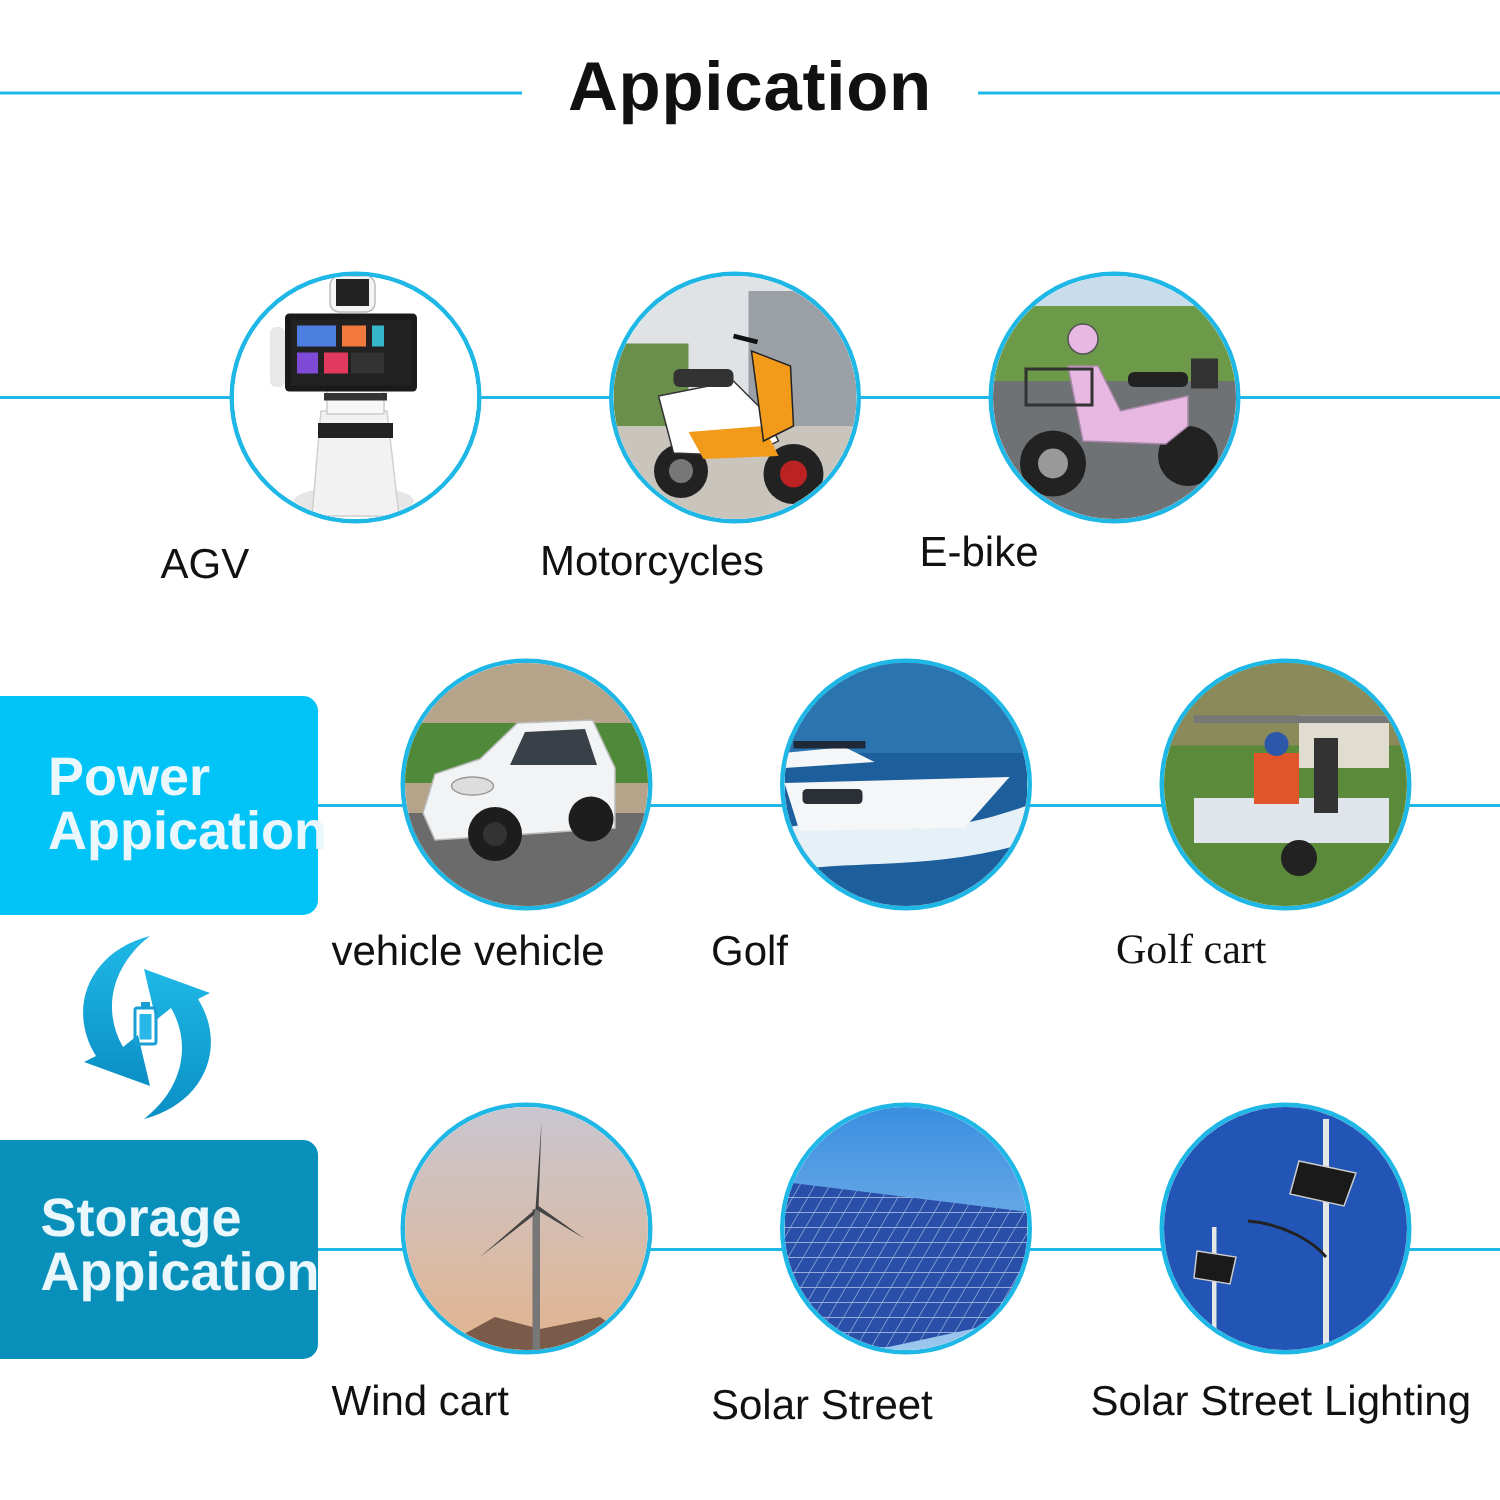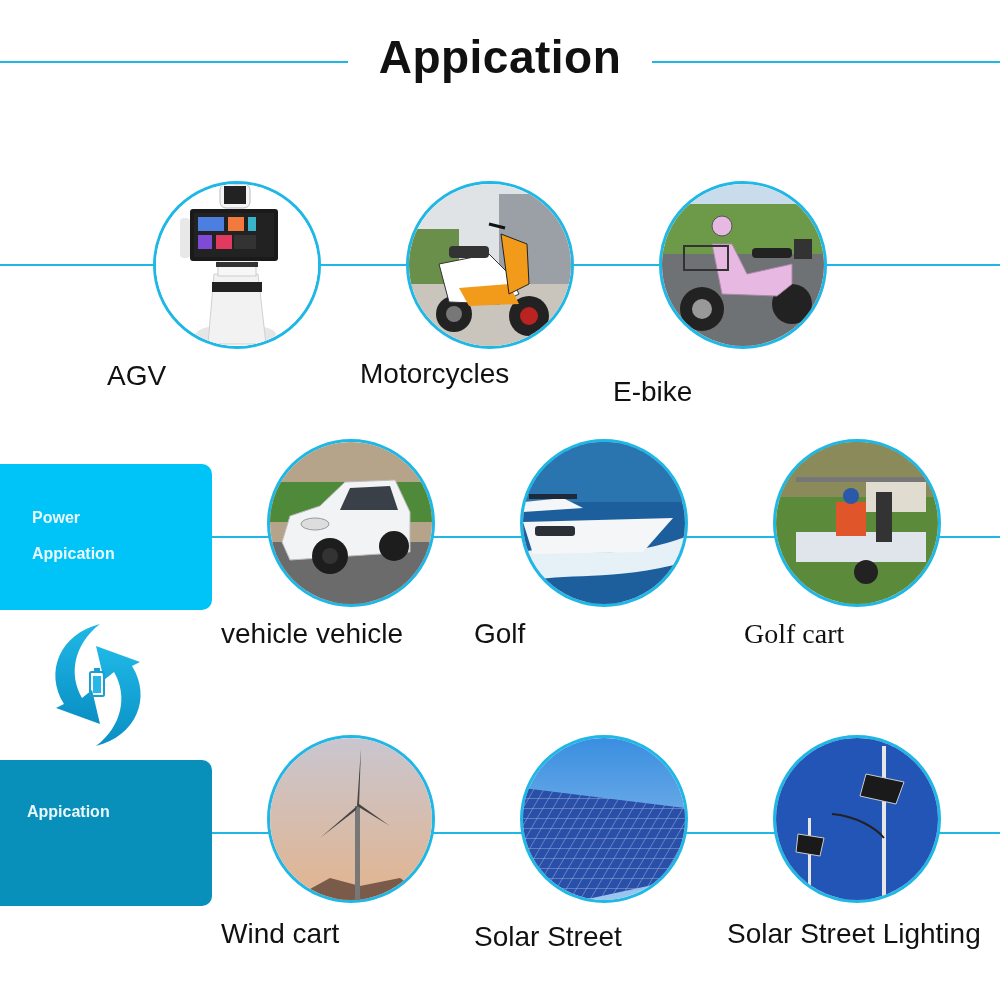--- a/index.html
+++ b/index.html
@@ -2,39 +2,40 @@
 <html><head>
 <meta charset="utf-8">
 <style>
   html, body { margin:0; padding:0; }
   body { width:1000px; height:1000px; background:#ffffff; position:relative; overflow:hidden; font-family:"Liberation Sans", sans-serif; }
   .abs { position:absolute; }
   .hline { position:absolute; height:2px; background:#1fb8e6; }
   .title { position:absolute; top:30px; left:0; width:1000px; text-align:center; font-size:46px; font-weight:bold; color:#111; letter-spacing:0.5px; }
   .circle { position:absolute; width:168px; height:168px; border-radius:50%; border:3px solid #1fb8e6; overflow:hidden; box-sizing:border-box; background:#fff; }
   .label { position:absolute; width:260px; text-align:left; font-size:28px; color:#111; }
-  .box { position:absolute; left:0; width:212px; height:146px; border-radius:0 10px 10px 0; color:#eaf7fc; font-weight:bold; font-size:16px; line-height:36px; box-sizing:border-box; }
+  .box { position:absolute; left:0; width:212px; height:146px; border-radius:0 10px 10px 0; color:#eaf7fc; font-weight:bold; font-size:36px; line-height:36px; box-sizing:border-box; }
   .box span { display:block; }
 </style>
 </head>
 <body>
 
 <div class="hline" style="left:0; top:61px; width:348px;"></div>
 <div class="hline" style="left:652px; top:61px; width:348px;"></div>
 <div class="title">Appication</div>
 
 <div class="hline" style="left:0; top:264px; width:1000px;"></div>
 <div class="hline" style="left:212px; top:536px; width:788px;"></div>
 <div class="hline" style="left:212px; top:832px; width:788px;"></div>
 
 <div class="box" style="top:464px; background:#00c3f7; padding:36px 0 0 32px;">
   <span>Power</span>
   <span>Appication</span>
 </div>
 <div class="box" style="top:760px; background:#0890bb; padding:34px 0 0 27px;">
+  <span>Storage</span>
   <span>Appication</span>
 </div>
 
 <svg class="abs" style="left:38px; top:620px;" width="120" height="130" viewBox="0 0 120 130">
   <defs>
     <linearGradient id="ag" x1="0" y1="0" x2="0" y2="1">
       <stop offset="0" stop-color="#1fb8e6"></stop>
         <stop offset="1" stop-color="#0a8fc4"></stop>
     </linearGradient>
   </defs>
@@ -93,21 +94,21 @@
     <circle cx="130" cy="120" r="20" fill="#222"></circle>
     <path d="M50 60 L60 110 L115 112 L130 100 L130 80 L85 90 L70 60 Z" fill="#e7b9e2" stroke="#aa88a8"></path>
     <rect x="22" y="62" width="44" height="24" fill="none" stroke="#333" stroke-width="2"></rect>
     <rect x="90" y="64" width="40" height="10" rx="4" fill="#222"></rect>
     <rect x="132" y="55" width="18" height="20" fill="#333"></rect>
     <circle cx="60" cy="42" r="10" fill="#e7b9e2" stroke="#555"></circle>
   </svg>
 </div>
 <div class="label" style="left:107px; top:360px;">AGV</div>
 <div class="label" style="left:360px; top:358px;">Motorcycles</div>
-<div class="label" style="left:613px; top:376px;">E-bike</div>
+<div class="label" style="left:613px; top:352px;">E-bike</div>
 
 <div class="circle" style="left:267px; top:439px;">
   <svg width="162" height="162" viewBox="0 0 162 162">
     <rect width="162" height="162" fill="#b5a38a"></rect>
     <rect x="0" y="40" width="162" height="40" fill="#4f8a3a"></rect>
     <rect x="0" y="100" width="162" height="62" fill="#6b6b6b"></rect>
     <path d="M12 100 L20 74 L50 64 L75 40 L125 38 L140 70 L140 110 L20 118 Z" fill="#f2f3f5" stroke="#bbb"></path>
     <path d="M80 46 L120 44 L128 68 L70 68 Z" fill="#394048"></path>
     <circle cx="60" cy="114" r="18" fill="#1d1d1d"></circle>
       <circle cx="60" cy="114" r="8" fill="#333"></circle>

